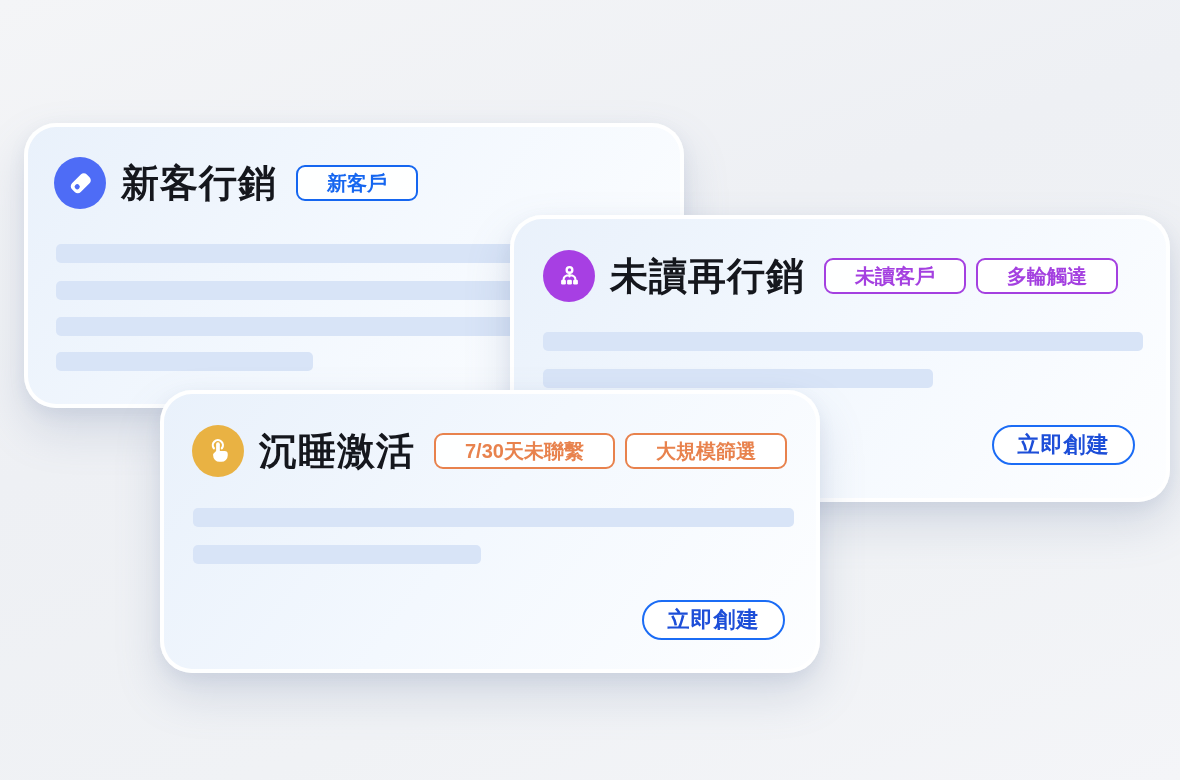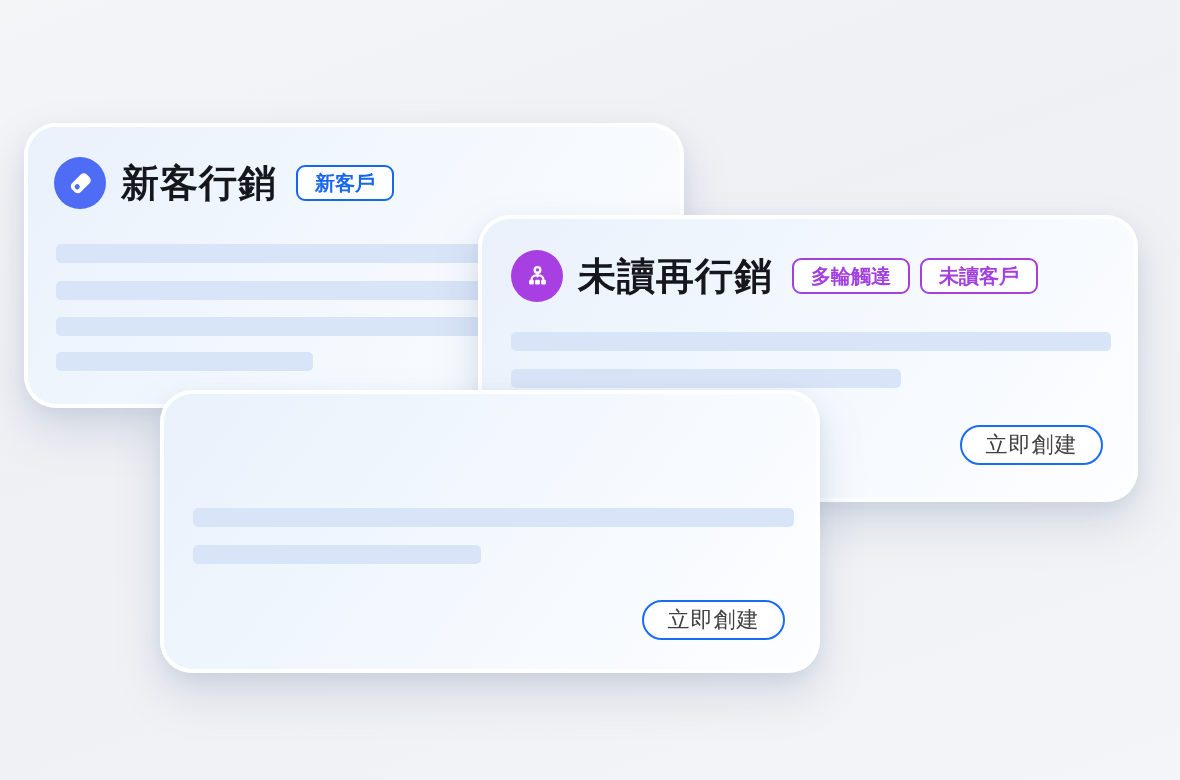--- a/index.html
+++ b/index.html
@@ -12,44 +12,44 @@
     position:relative;width:1180px;height:780px;overflow:hidden;
     background:linear-gradient(160deg,#f4f5f7 0%,#eef0f4 40%,#f0f2f5 72%,#f4f5f8 100%);
   }
   .card{
     position:absolute;width:660px;border-radius:32px;box-sizing:border-box;
     background:linear-gradient(128deg,#e9f1fb 0%,#f3f8fe 48%,#fdfeff 100%);
     border:4px solid rgba(255,255,255,0.95);
     box-shadow:0 22px 45px rgba(108,128,166,0.22),0 6px 16px rgba(108,128,166,0.10);
   }
   .card-1{left:24px;top:123px;height:285px;z-index:1;}
-  .card-2{left:478px;top:215px;height:287px;z-index:2;}
+  .card-2{left:510px;top:215px;height:287px;z-index:2;}
   .card-3{left:160px;top:390px;height:283px;z-index:3;}
 
   .card-header{position:absolute;left:26px;top:30px;display:flex;align-items:center;gap:15px;}
   .icon-circle{width:52px;height:52px;border-radius:50%;flex:0 0 52px;
     display:flex;align-items:center;justify-content:center;}
   .icon-blue{background:#4e6cf6;}
   .icon-purple{background:#a73fe3;}
   .icon-amber{background:#e9b243;}
   .card-title{font-size:38px;font-weight:700;color:#15171d;letter-spacing:1px;white-space:nowrap;}
 
   .tag-row{display:flex;gap:10px;margin-left:4px;}
-  .tag{border:2px solid;border-radius:9px;padding:6px 17px;font-size:20px;font-weight:700;
+  .tag{border:2px solid;border-radius:9px;padding:6px 29px;font-size:20px;font-weight:700;
     line-height:1;background:rgba(255,255,255,0.92);white-space:nowrap;}
   .tag-blue{color:#1566f0;border-color:#1566f0;}
   .tag-purple{color:#a440e0;border-color:#a440e0;}
   .tag-orange{color:#e8824d;border-color:#e8824d;}
 
   .bar{position:absolute;height:19px;border-radius:5px;background:#d8e4f7;}
 
   .create-btn{
     position:absolute;right:31px;width:143px;height:40px;box-sizing:border-box;
     border-radius:21px;border:2px solid #1b6cf5;background:#ffffff;
-    color:#404040;font-size:22px;font-weight:400;
+    color:#1d4ed8;font-size:22px;font-weight:700;
     display:flex;align-items:center;justify-content:center;cursor:pointer;
     font-family:"Liberation Sans","DejaVu Sans",sans-serif;letter-spacing:1px;
   }
   .btn-card2{bottom:33px;}
   .btn-card3{bottom:29px;}
 </style>
 </head>
 <body>
 
 <div class="stage">
@@ -81,28 +81,43 @@
         <svg viewBox="0 0 24 24" width="31" height="31" aria-hidden="true">
           <circle cx="12" cy="6.9" r="2.2" fill="none" stroke="#ffffff" stroke-width="1.8"></circle>
           <path d="M12 9.2 V12 M12 11 c-4.6 0 -4.6 2.4 -4.6 3.5 M12 11 c4.6 0 4.6 2.4 4.6 3.5" fill="none" stroke="#ffffff" stroke-width="1.6" stroke-linecap="round"></path>
           <rect x="5.5" y="14.5" width="3.7" height="3.7" rx="1" fill="#ffffff"></rect>
           <rect x="10.15" y="14.5" width="3.7" height="3.7" rx="1" fill="#ffffff"></rect>
           <rect x="14.8" y="14.5" width="3.7" height="3.7" rx="1" fill="#ffffff"></rect>
         </svg>
       </div>
       <div class="card-title">未讀再行銷</div>
       <div class="tag-row">
+        <span class="tag tag-purple">未讀客戶</span>
         <span class="tag tag-purple">多輪觸達</span>
-        <span class="tag tag-purple">未讀客戶</span>
       </div>
     </div>
     <div class="bar" style="left:29px;top:113px;width:600px;"></div>
     <div class="bar" style="left:29px;top:150px;width:390px;"></div>
     <button class="create-btn btn-card2">立即創建</button>
   </div>
 
   <div class="card card-3">
+    <div class="card-header" style="top:31px;left:28px;">
+      <div class="icon-circle icon-amber">
+        <svg viewBox="0 0 24 24" width="31" height="31" aria-hidden="true">
+          <path d="M8.4 9.5 A3.9 3.9 0 1 1 14.6 9.5" fill="none" stroke="#ffffff" stroke-width="1.7" stroke-linecap="round"></path>
+          <rect x="10.15" y="4.9" width="2.9" height="9.6" rx="1.45" fill="#ffffff"></rect>
+          <path d="M10.15 11.6 h6.6 a2.4 2.4 0 0 1 2.4 2.4 v1.1 a4.9 4.9 0 0 1 -4.9 4.9 h-1.5
+                   a4.9 4.9 0 0 1 -4.9 -4.9 v-1.2 z" fill="#ffffff"></path>
+        </svg>
+      </div>
+      <div class="card-title">沉睡激活</div>
+      <div class="tag-row">
+        <span class="tag tag-orange">7/30天未聯繫</span>
+        <span class="tag tag-orange">大規模篩選</span>
+      </div>
+    </div>
     <div class="bar" style="left:29px;top:114px;width:601px;"></div>
     <div class="bar" style="left:29px;top:151px;width:288px;"></div>
     <button class="create-btn btn-card3">立即創建</button>
   </div>
 
 </div>
 
 </body></html>

